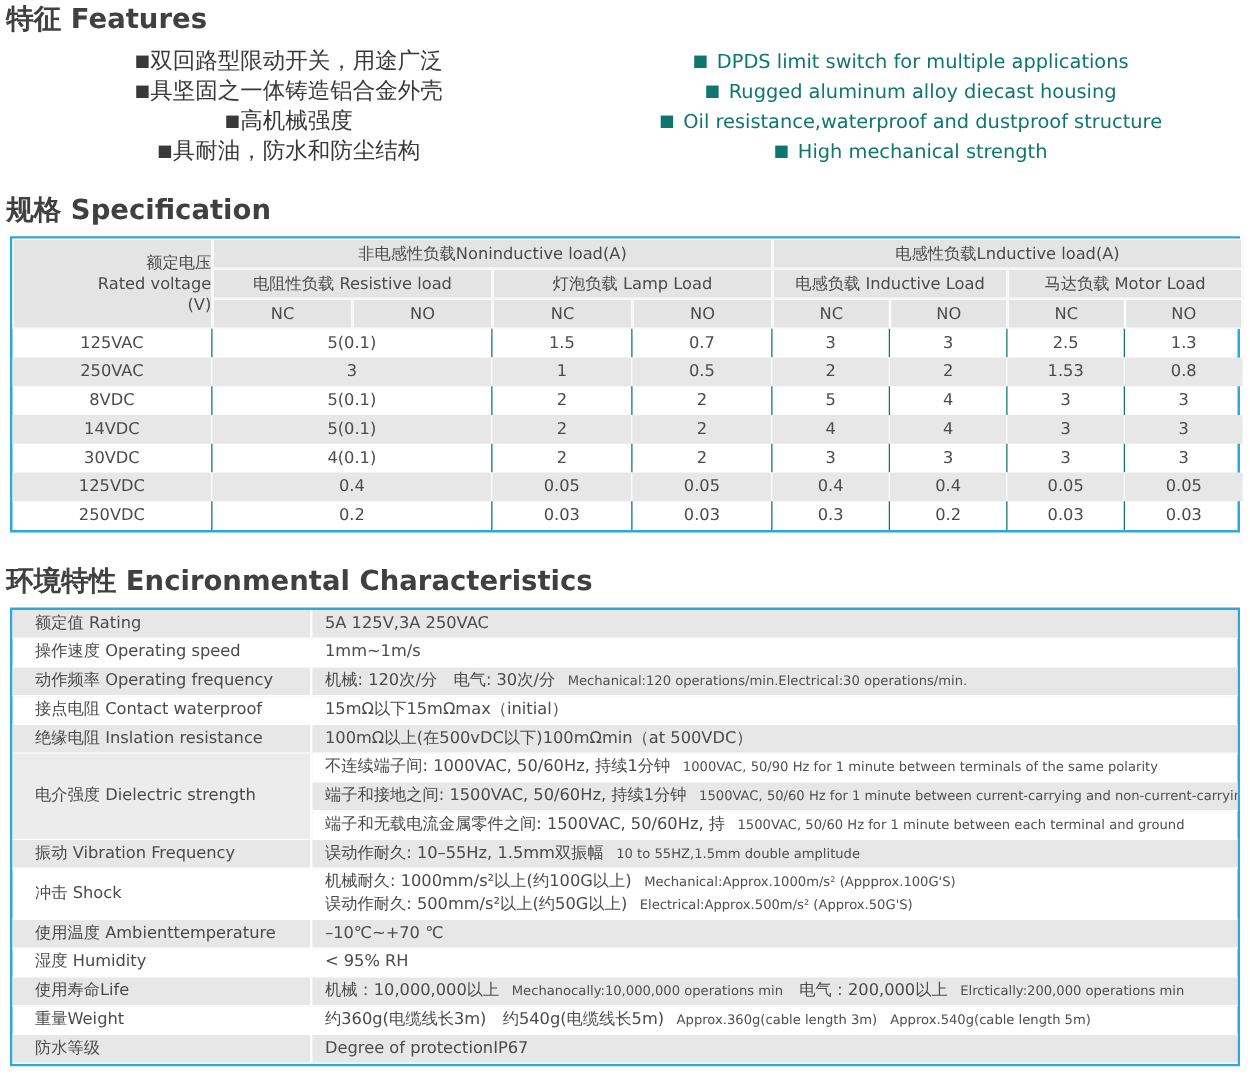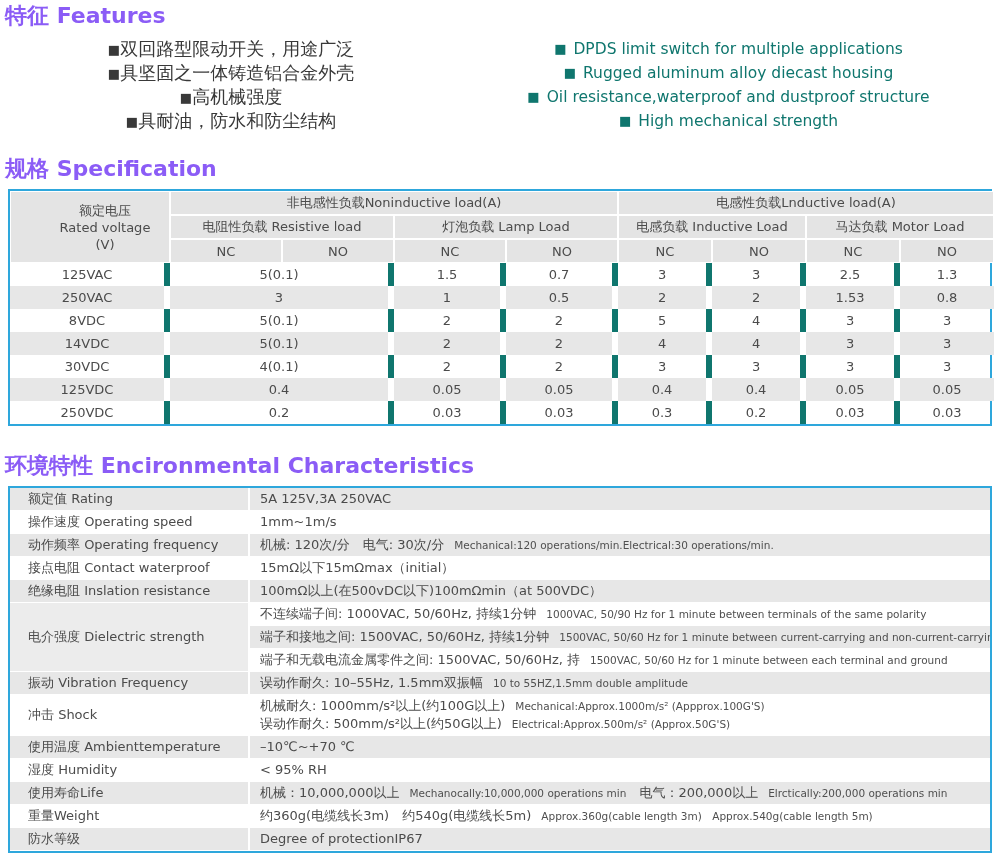--- a/index.html
+++ b/index.html
@@ -1,38 +1,38 @@
 <!DOCTYPE html>
 <html><head>
 <meta charset="utf-8">
 <style>
   html,body{margin:0;padding:0;}
   body{
     width:1000px;height:864px;overflow:hidden;background:#fff;
     font-family:"DejaVu Sans","Liberation Sans",sans-serif;color:#4b4b4b;
   }
-  .heading{color:#8b5cf6;font-size:22px;font-weight:bold;margin:0;padding:2px 0 0 5px;line-height:28px;}
+  .heading{color:#404040;font-size:22px;font-weight:bold;margin:0;padding:2px 0 0 5px;line-height:28px;}
   
   #features .feat-body{display:flex;padding:7px 0 0 5px;text-align:center;}
   .feat-col{list-style:none;margin:0;padding:0;}
   .feat-col.cn{width:452px;font-size:18px;color:#393939;}
   .feat-col.en{flex:1;font-size:15.5px;color:#0f766e;}
   .feat-col li{line-height:24px;height:24px;white-space:nowrap;}
   .bullet{font-size:13px;position:relative;top:-1px;}
   .feat-col.en .bullet{margin-right:7px;}
   
   .tbl-wrap{border:2px solid #2ea7dc;margin:6px 8px 0 8px;background:#fff;}
   table{width:100%;border-collapse:separate;border-spacing:0;table-layout:fixed;}
   
   #spec{margin-top:20px;}
   .spec th{background:#e4e4e4;font-weight:normal;font-size:13px;color:#4b4b4b;
            border:1px solid #fff;height:22px;padding:0;text-align:center;overflow:hidden;white-space:nowrap;}
-  .spec th.vh{text-align:center;padding-left:30px;}
+  .spec th.vh{text-align:right;padding-left:30px;}
   .spec th.vh div{line-height:17px;}
-  .spec td{text-align:center;font-size:13px;height:23px;padding:0;border-right:6px solid #0f766e;overflow:hidden;white-space:nowrap;}
+  .spec td{text-align:center;font-size:13px;height:23px;padding:0;border-right:1px solid #0f766e;overflow:hidden;white-space:nowrap;}
   .spec td:last-child{border-right:none;}
   .spec tr.shade td{background:#e7e7e7;border-right-color:#fff;}
   
   #env{margin-top:24px;}
   .env td{font-size:13px;padding:2px 4px 2px 10px;border-bottom:1px solid #fff;line-height:18px;overflow:hidden;white-space:nowrap;vertical-align:middle;}
   .env td.lbl{padding-left:18px;border-right:2px solid #fff;}
   .env tr.shade td{background:#e7e7e7;}
   .env td.diel{background:#ececec;}
   .sm{font-size:10.5px;margin-left:10px;color:#4f4f4f;}
   .vline{line-height:17px;}

